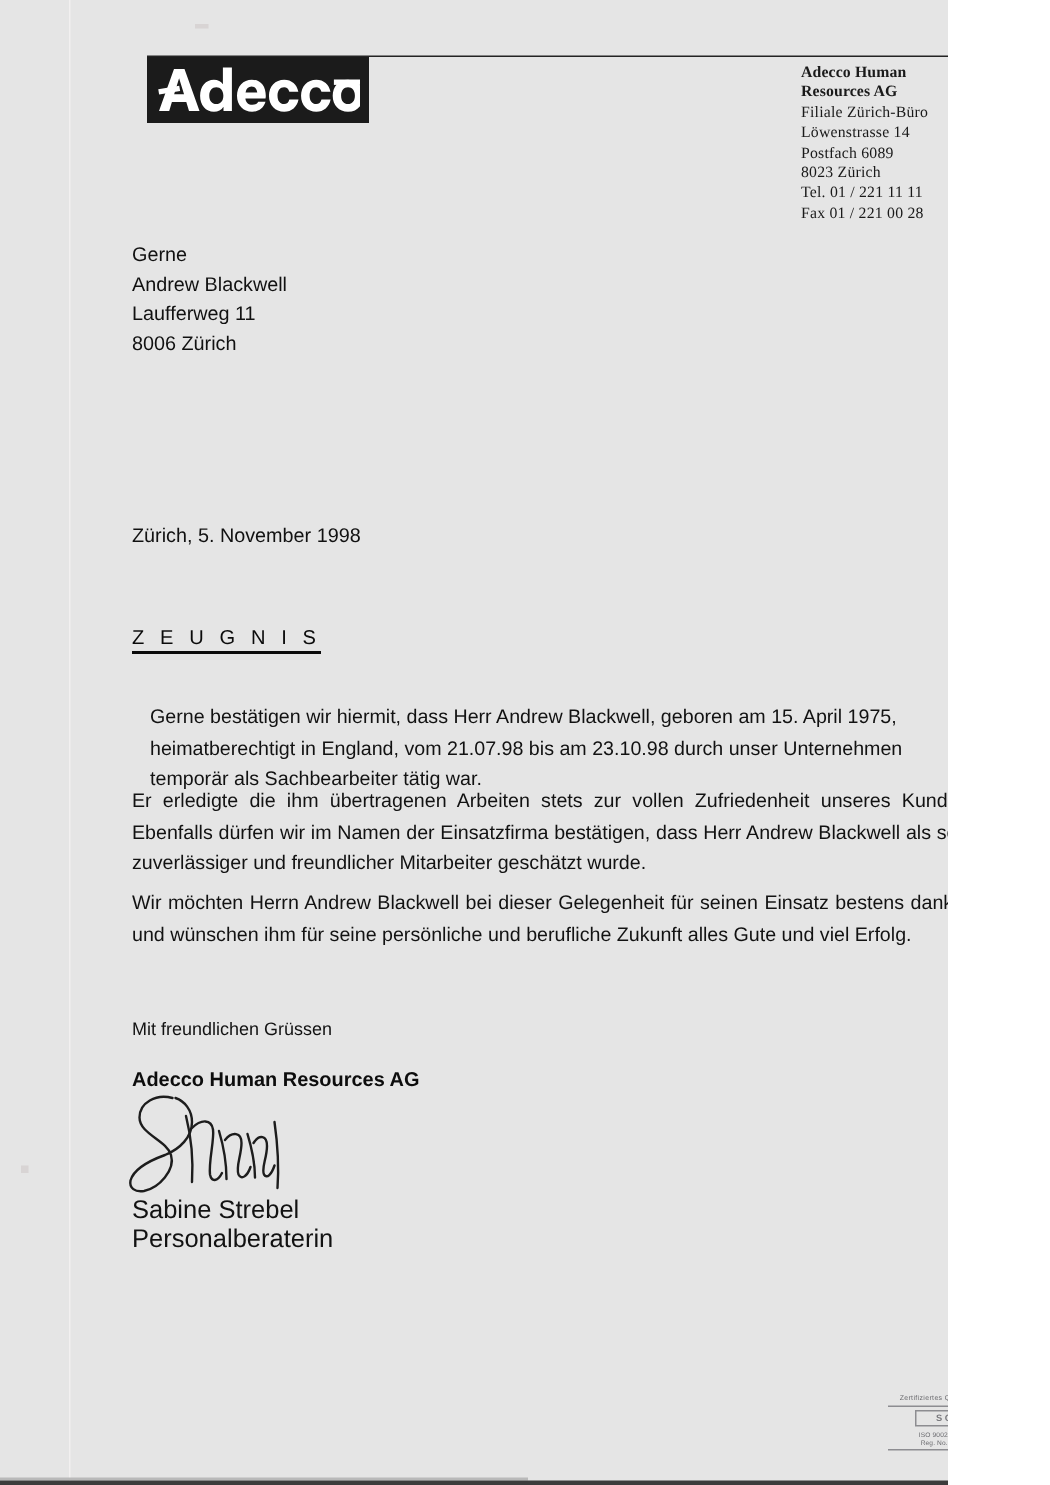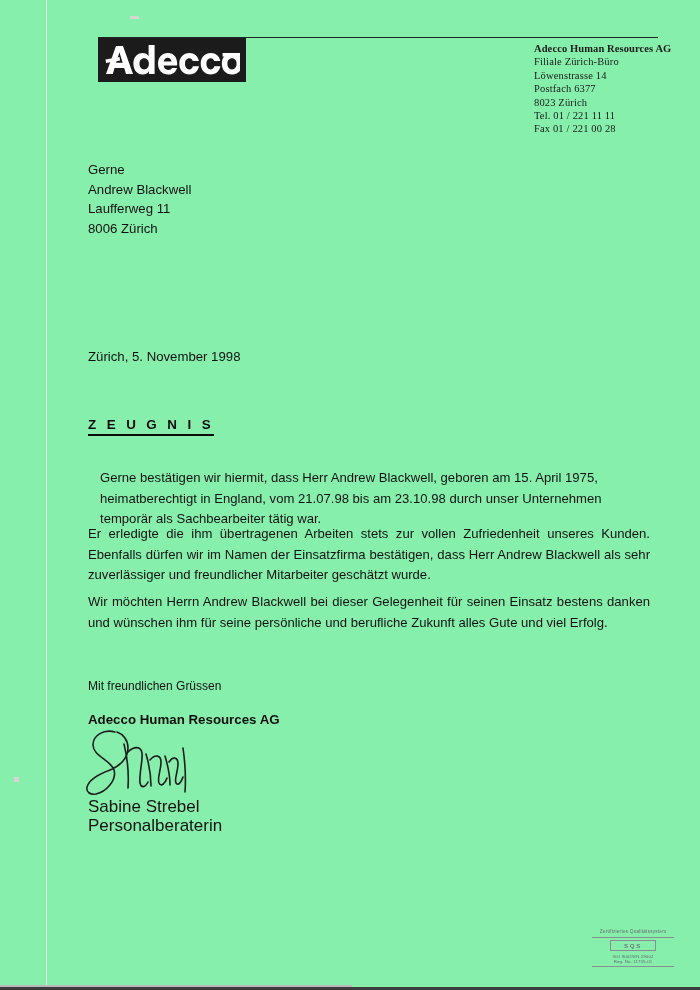--- a/index.html
+++ b/index.html
@@ -5,23 +5,23 @@
   html, body {
     margin: 0;
     padding: 0;
     background: #ffffff;
   }
   body {
     font-family: "Liberation Sans", sans-serif;
   }
   .page {
     position: relative;
-    width: 700px;
+    width: 632px;
     height: 990px;
-    background: #86efac;
+    background: #e5e5e5;
     overflow: hidden;
   }
 
   
   .scan-edge-bottom {
     position: absolute;
     left: 0;
     bottom: 0;
     width: 700px;
     height: 3px;
@@ -105,21 +105,21 @@
     font-size: 13.2px;
     color: #111111;
   }
 
   
   .doc-title {
     position: absolute;
     left: 88px;
     top: 417px;
     font-size: 13.4px;
-    font-weight: bold;
+    font-weight: normal;
     letter-spacing: 3.4px;
     color: #0b0b0b;
     border-bottom: 2px solid #0b0b0b;
     padding-bottom: 2px;
     display: inline-block;
   }
 
   
   .body-text {
     position: absolute;
@@ -243,21 +243,21 @@
         <path d="M128.0 9.1 C134.0 9.1 138.2 13.5 138.2 19.8 C138.2 26.1 134.0 30.5 128.0 30.5 C122.0 30.5 117.8 26.1 117.8 19.8 C117.8 13.5 122.0 9.1 128.0 9.1 Z M128.0 14.2 C125.2 14.2 123.4 16.4 123.4 19.8 C123.4 23.2 125.2 25.4 128.0 25.4 C130.8 25.4 132.6 23.2 132.6 19.8 C132.6 16.4 130.8 14.2 128.0 14.2 Z"></path>
         <rect x="118.6" y="9.0" width="19.6" height="3.6"></rect>
       </g>
     </svg>
   </div>
 
   <div class="header-address">
     <div class="company">Adecco Human Resources AG</div>
     <div>Filiale Zürich-Büro</div>
     <div>Löwenstrasse 14</div>
-    <div>Postfach 6377</div>
+    <div>Postfach 6089</div>
     <div>8023 Zürich</div>
     <div>Tel. 01 / 221 11 11</div>
     <div>Fax  01 / 221 00 28</div>
   </div>
 
   <div class="recipient">
     <div>Gerne</div>
     <div>Andrew Blackwell</div>
     <div>Laufferweg 11</div>
     <div>8006 Zürich</div>

